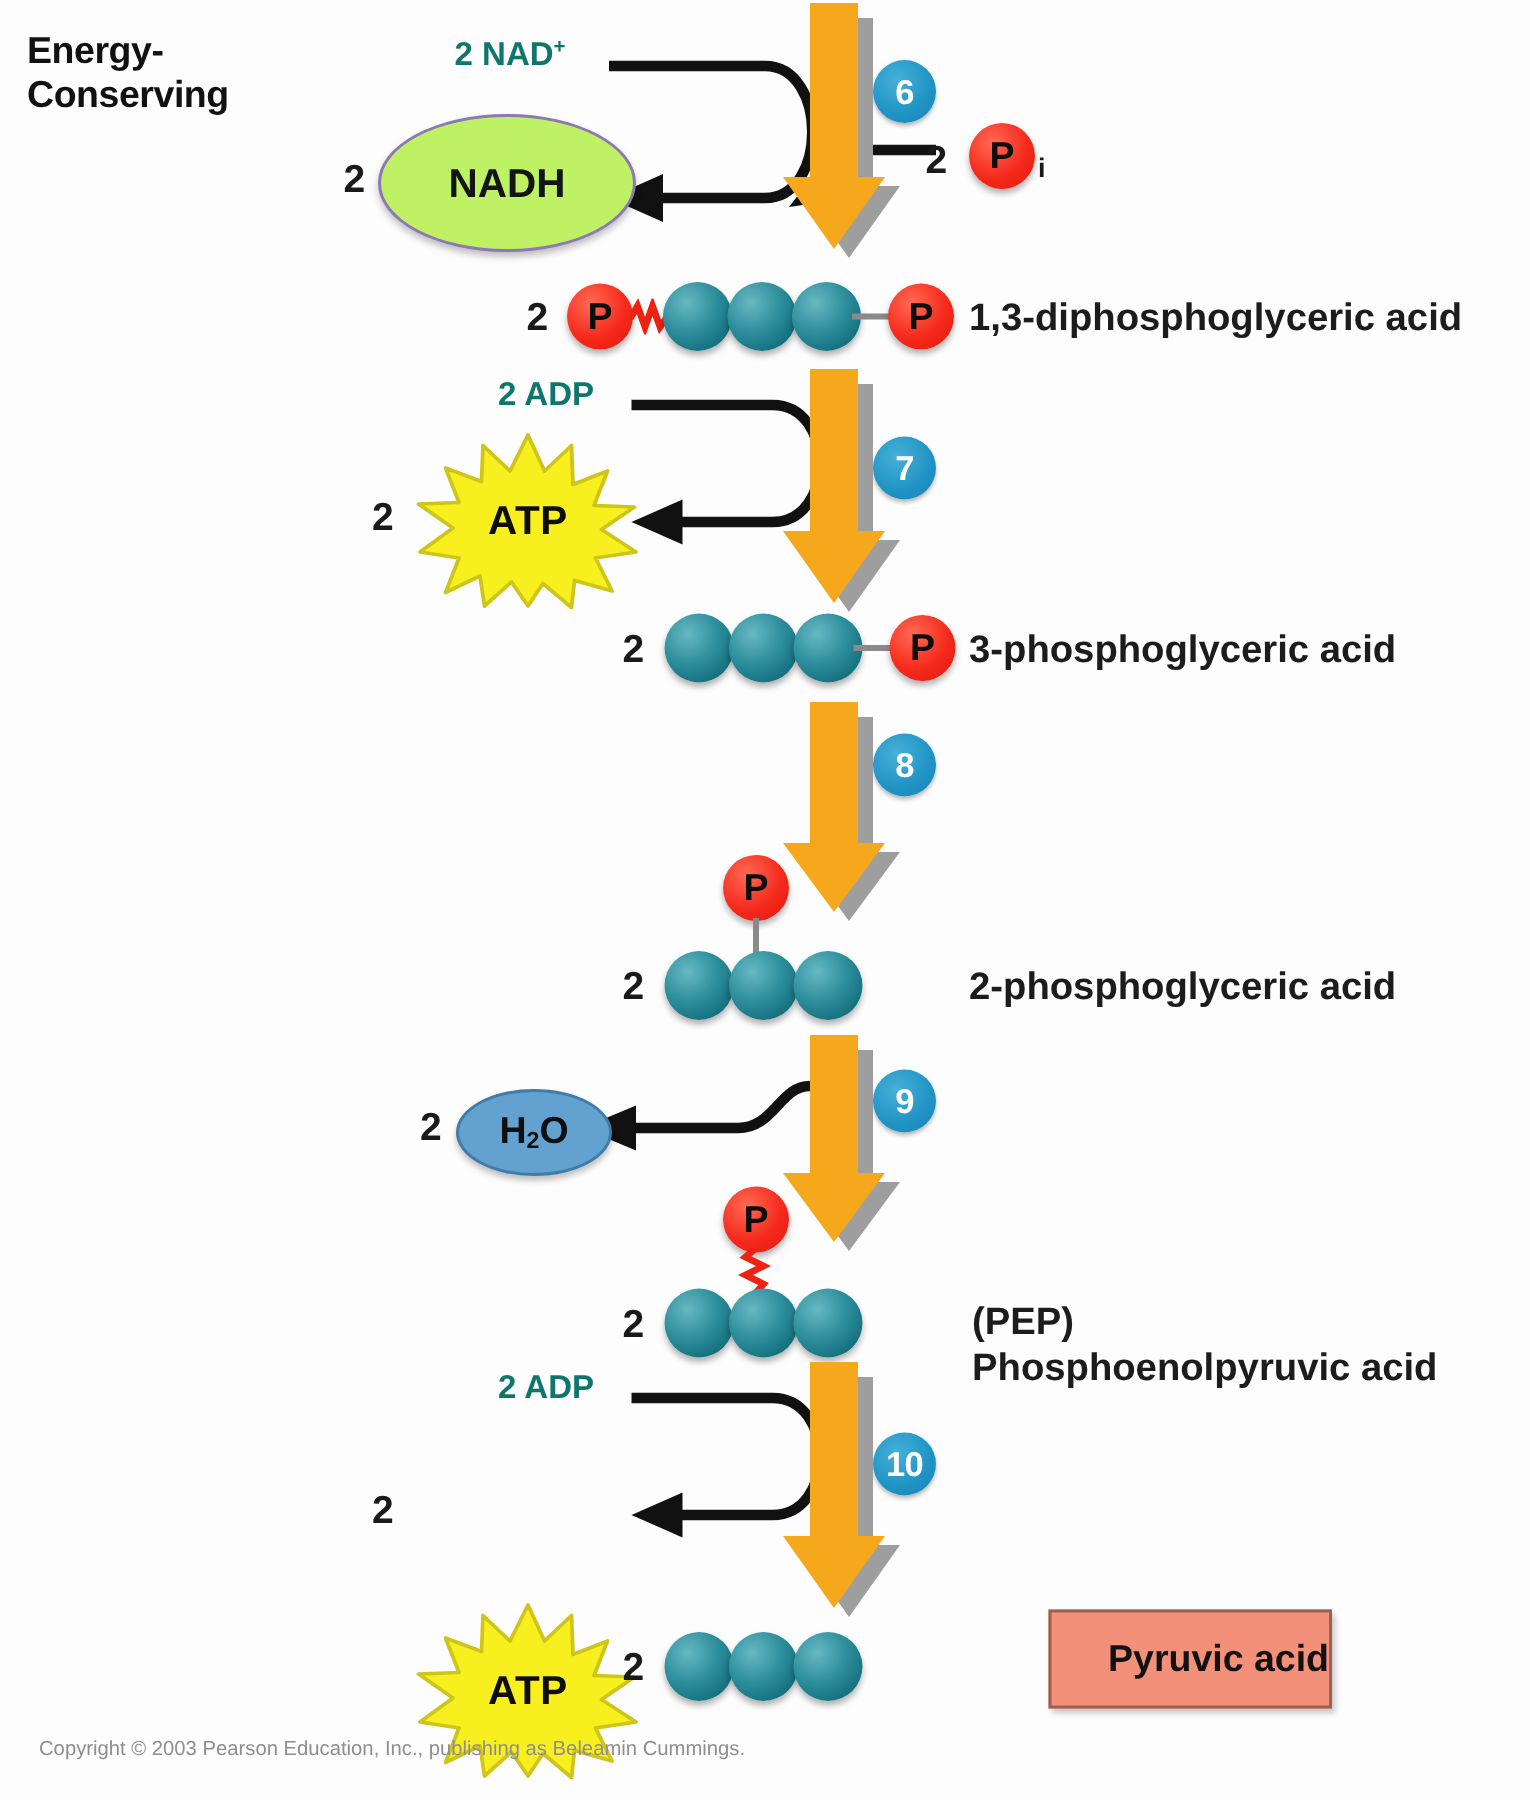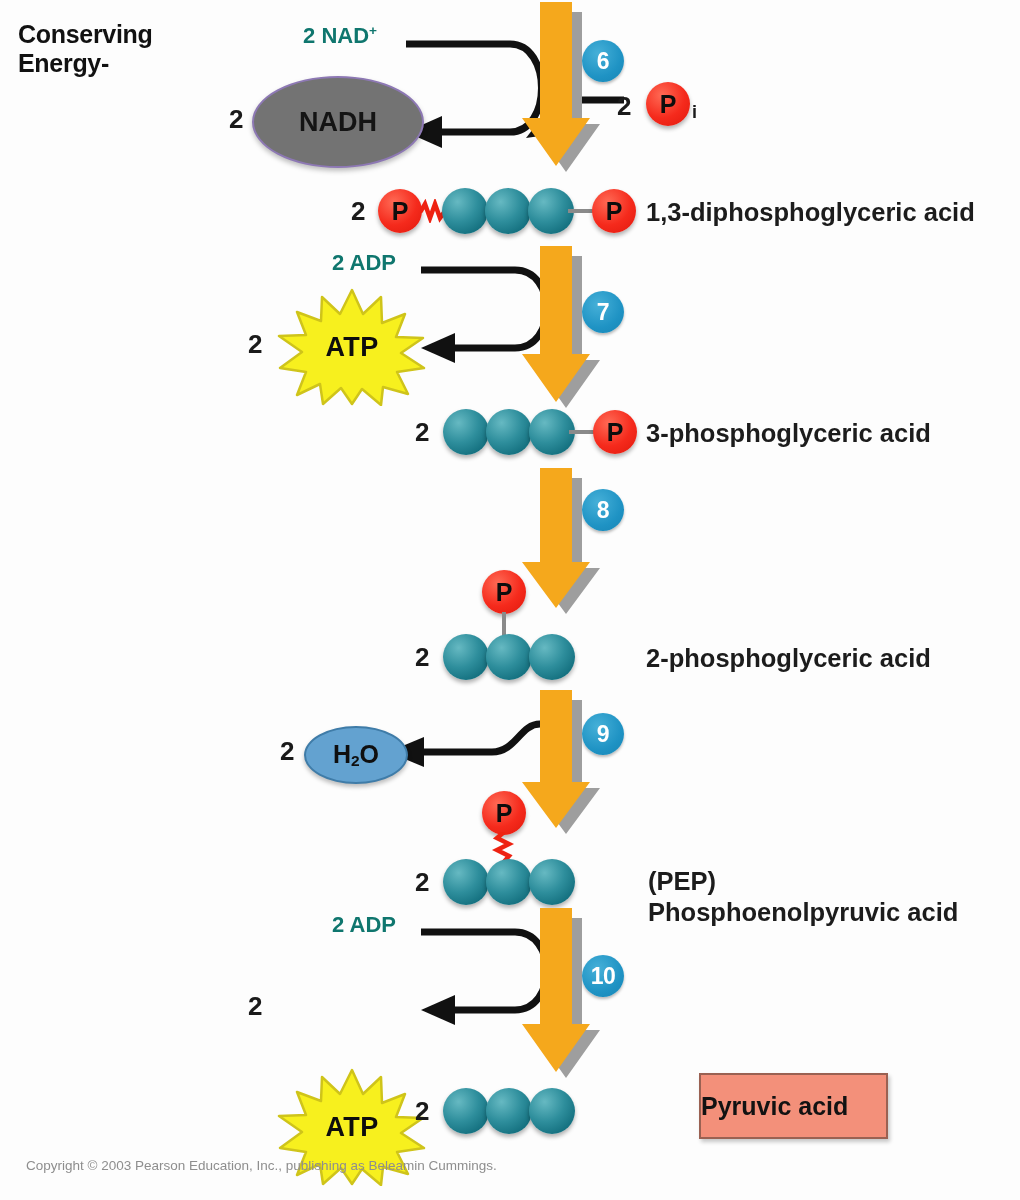--- a/index.html
+++ b/index.html
@@ -114,21 +114,21 @@
   }
   .bond-v {
     width: 4px;
     background: #8a8a8a;
   }
 
   
   .nadh-oval {
     width: 168px; height: 88px;
     border-radius: 50%;
-    background: #737373;
+    background: #bef264;
     border: 2px solid #8d78b4;
     display: flex; align-items: center; justify-content: center;
     font-size: 27px; font-weight: bold; color: #141414;
     box-shadow: 0 3px 5px rgba(0,0,0,0.25);
   }
 
   
   .h2o-oval {
     width: 100px; height: 54px;
     border-radius: 50%;
@@ -146,21 +146,21 @@
     display: flex; align-items: center; justify-content: center;
     font-size: 27px; font-weight: bold; color: #0d0d0d;
     letter-spacing: 0.4px;
   }
 
   
   .pyr-box {
     width: 185px; height: 62px;
     background: #f3907a;
     border: 2px solid #9a6152;
-    display: flex; align-items: center; justify-content: flex-start;
+    display: flex; align-items: center; justify-content: flex-end;
     font-size: 25px; font-weight: bold; color: #121212;
     box-shadow: 2px 3px 4px rgba(0,0,0,0.22);
   }
 
   
   .copyright {
     left: 26px; top: 1158px;
     font-size: 13.5px;
     color: #8e8e8e;
     font-weight: normal;
@@ -169,22 +169,22 @@
 
   
   .curve { pointer-events: none; }
 </style>
 </head>
 <body>
 
 <div id="stage">
 
   <div class="abs stage-title">
+    <div>Energy-</div>
     <div>Conserving</div>
-    <div>Energy-</div>
   </div>
 
   <div class="abs lbl" style="left:303px; top:24px;">
     <span>2</span>
     <span>NAD</span><sup class="plus">+</sup>
   </div>
 
   <svg class="abs curve" style="left:400px; top:20px;" width="200" height="140" viewBox="0 0 200 140">
     <path d="M 6 24 L 110 24 C 152 24 152 112 110 112 L 40 112" fill="none" stroke="#111111" stroke-width="7" stroke-linecap="butt"></path>
     <polygon points="42,96 42,128 6,112" fill="#111111"></polygon>

